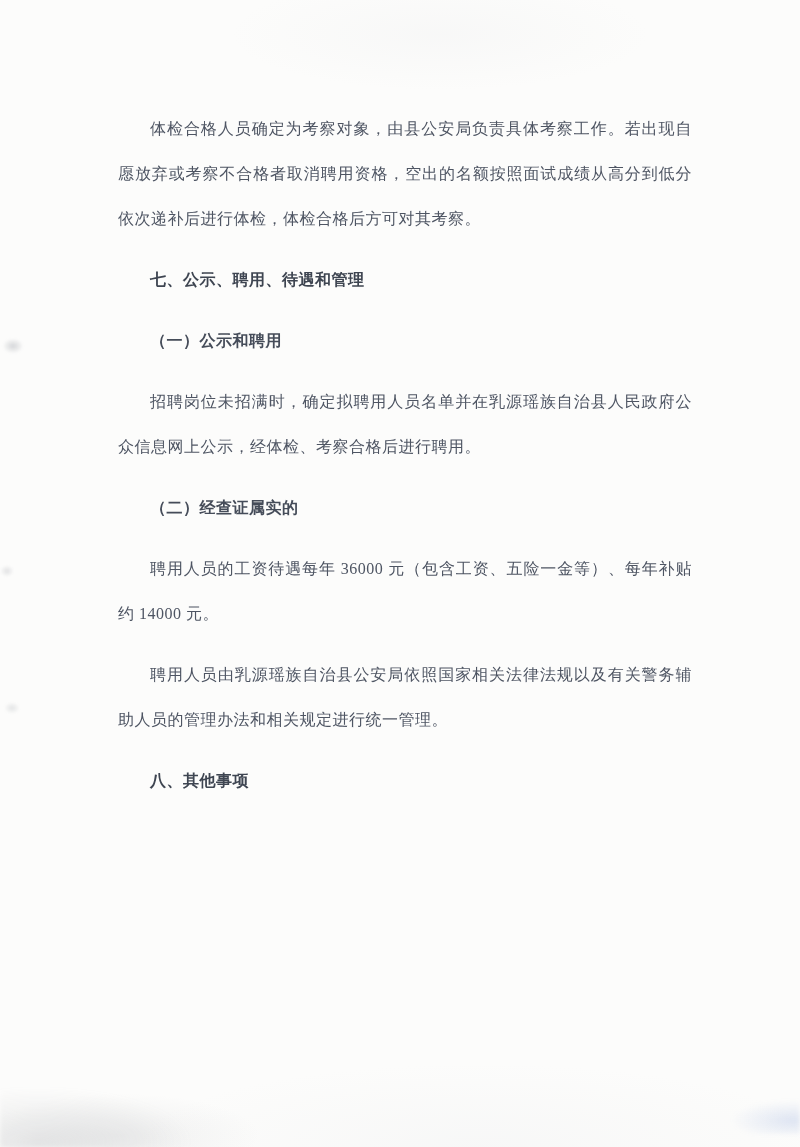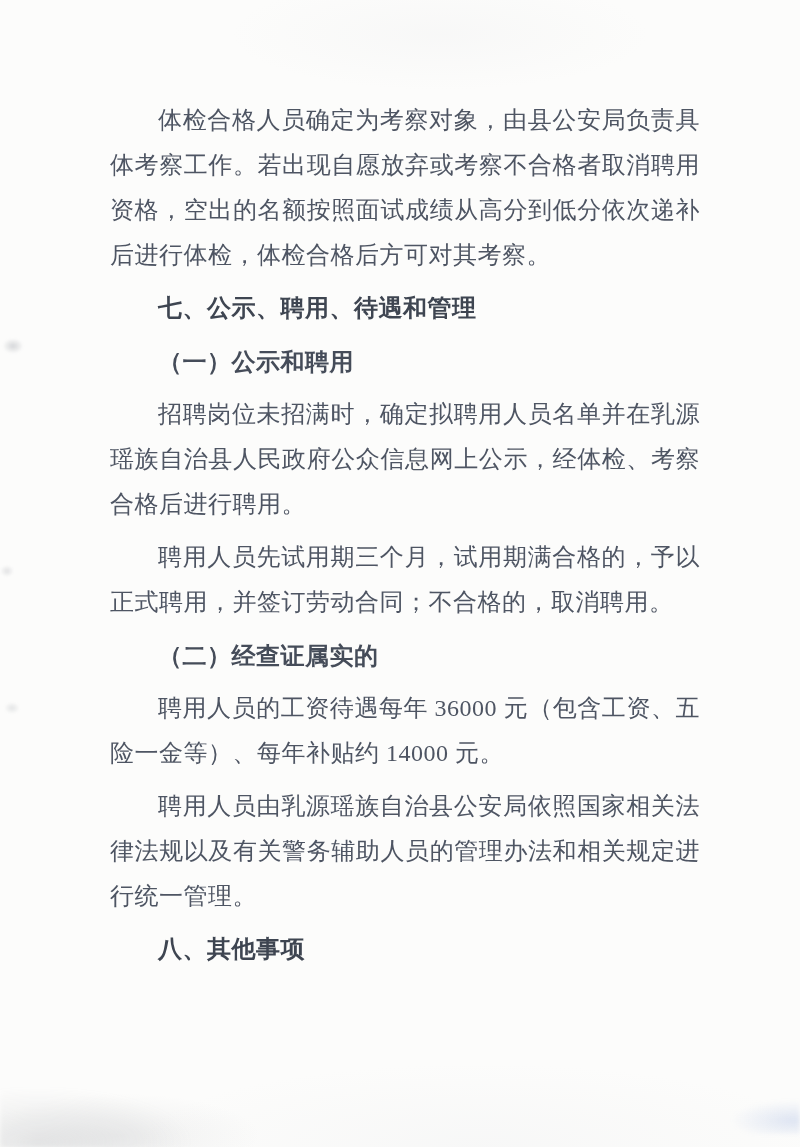--- a/index.html
+++ b/index.html
@@ -20,22 +20,22 @@
     overflow: hidden;
     font-family: "Liberation Serif", serif;
   }
   .text-column {
     position: absolute;
     left: 102px;
     top: 90px;
     width: 606px;
   }
   .para, .h-section, .h-sub {
-    margin: 8px;
-    font-size: 24px;
+    margin: 16px;
+    font-size: 16px;
     line-height: 45px;
     letter-spacing: 0.5px;
     text-indent: 2em;
     color: #4e5563;
   }
   .para {
     font-family: "Liberation Serif", serif;
     text-align: justify;
   }
   .h-section {
@@ -82,21 +82,20 @@
 </head>
 <body>
 
 <div class="page">
 
   <div class="text-column">
     <p class="para">体检合格人员确定为考察对象，由县公安局负责具体考察工作。若出现自愿放弃或考察不合格者取消聘用资格，空出的名额按照面试成绩从高分到低分依次递补后进行体检，体检合格后方可对其考察。</p>
     <p class="h-section">七、公示、聘用、待遇和管理</p>
     <p class="h-sub">（一）公示和聘用</p>
     <p class="para">招聘岗位未招满时，确定拟聘用人员名单并在乳源瑶族自治县人民政府公众信息网上公示，经体检、考察合格后进行聘用。</p>
-    <p class="para">聘用人员先试用期三个月，试用期满合格的，予以正式聘用，并签订劳动合同；不合格的，取消聘用。</p>
     <p class="h-sub">（二）经查证属实的</p>
     <p class="para">聘用人员的工资待遇每年 36000 元（包含工资、五险一金等）、每年补贴约 14000 元。</p>
     <p class="para">聘用人员由乳源瑶族自治县公安局依照国家相关法律法规以及有关警务辅助人员的管理办法和相关规定进行统一管理。</p>
     <p class="h-section">八、其他事项</p>
   </div>
 
   <div class="smudge smudge-a"></div>
   <div class="smudge smudge-b"></div>
   <div class="smudge smudge-c"></div>
   <div class="smudge smudge-d"></div>

